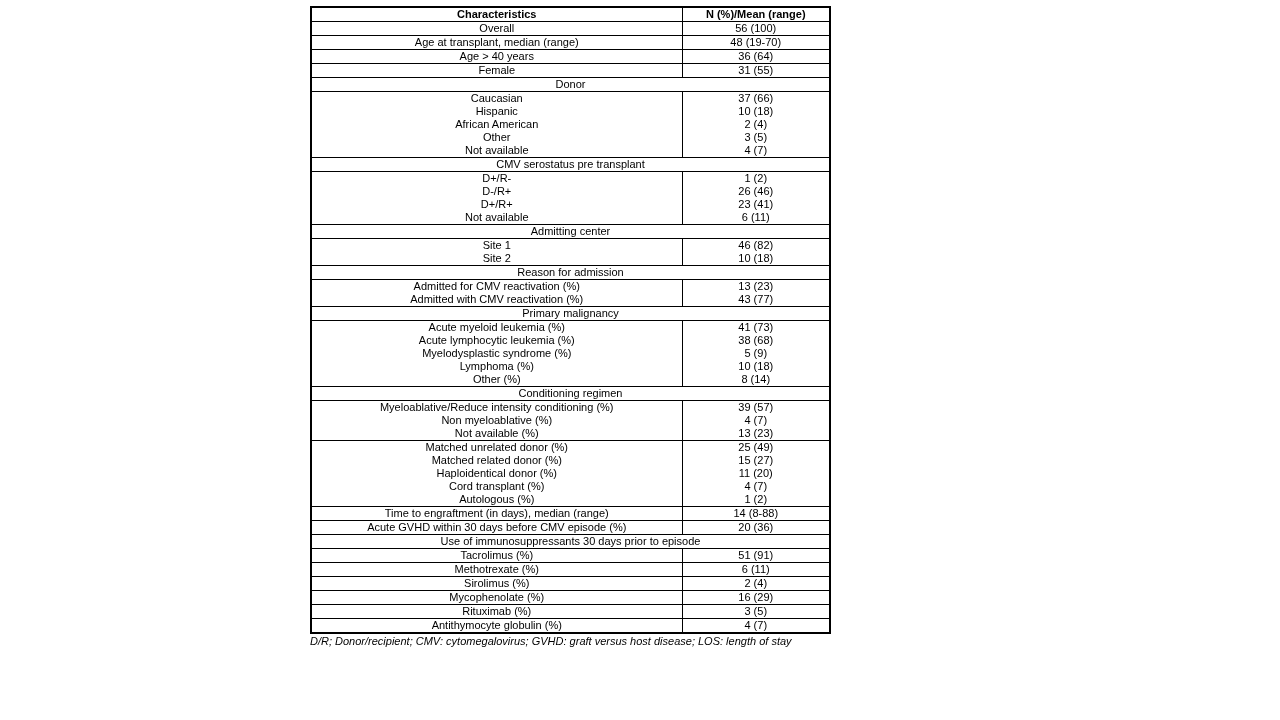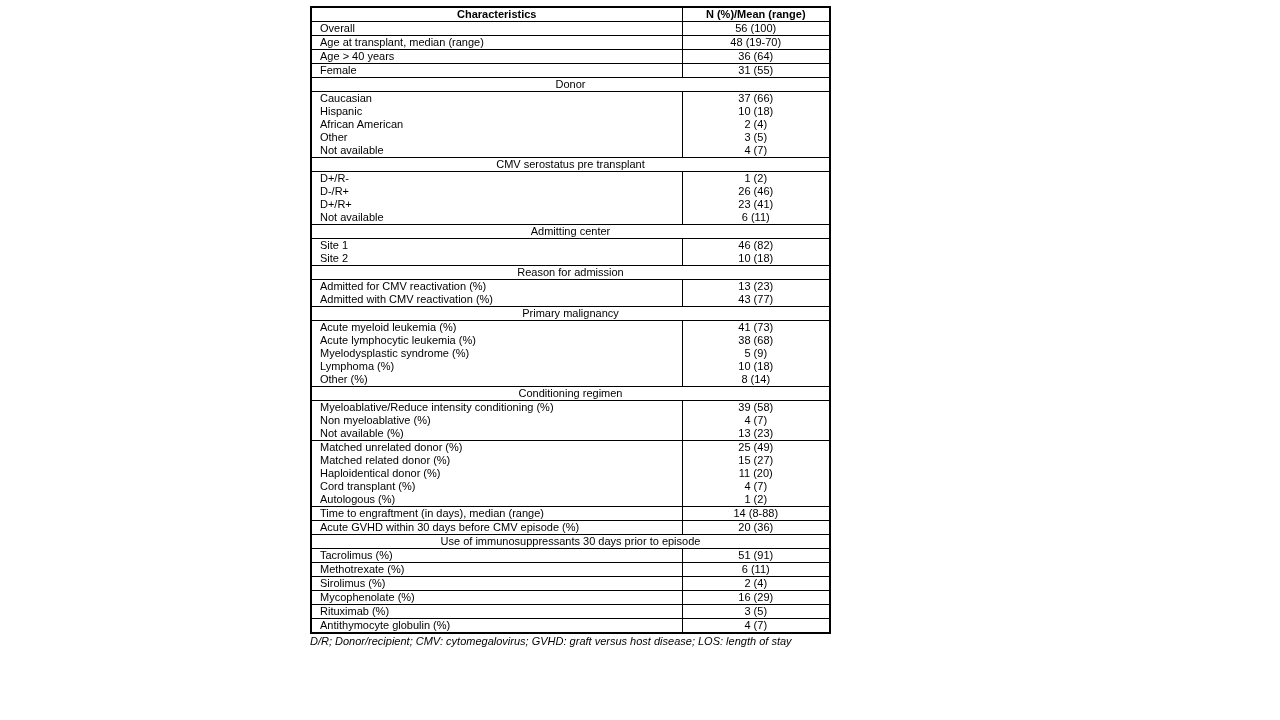--- a/index.html
+++ b/index.html
@@ -33,21 +33,21 @@
     line-height: 13px;
     padding: 0 8px;
     vertical-align: top;
     overflow: hidden;
     white-space: nowrap;
   }
   table.char-table th {
     font-weight: bold;
     text-align: center;
   }
-  td.cell-label { text-align: left; }
+  td.cell-label { text-align: center; }
   td.cell-value { text-align: center; }
   td.cell-section { text-align: center; }
   .footnote {
     position: absolute;
     left: 310px; top: 634px;
     width: 560px;
     font-size: 11px;
     line-height: 14px;
     font-style: italic;
     color: #000000;
@@ -172,21 +172,21 @@
           <tr>
             <td class="cell-section" colspan="2">Conditioning regimen</td>
           </tr>
           <tr>
             <td class="cell-label">
               <div>Myeloablative/Reduce intensity conditioning (%)</div>
               <div>Non myeloablative (%)</div>
               <div>Not available (%)</div>
             </td>
             <td class="cell-value">
-              <div>39 (58)</div>
+              <div>39 (57)</div>
               <div>4 (7)</div>
               <div>13 (23)</div>
             </td>
           </tr>
           <tr>
             <td class="cell-label">
               <div>Matched unrelated donor (%)</div>
               <div>Matched related donor (%)</div>
               <div>Haploidentical donor (%)</div>
               <div>Cord transplant (%)</div>

